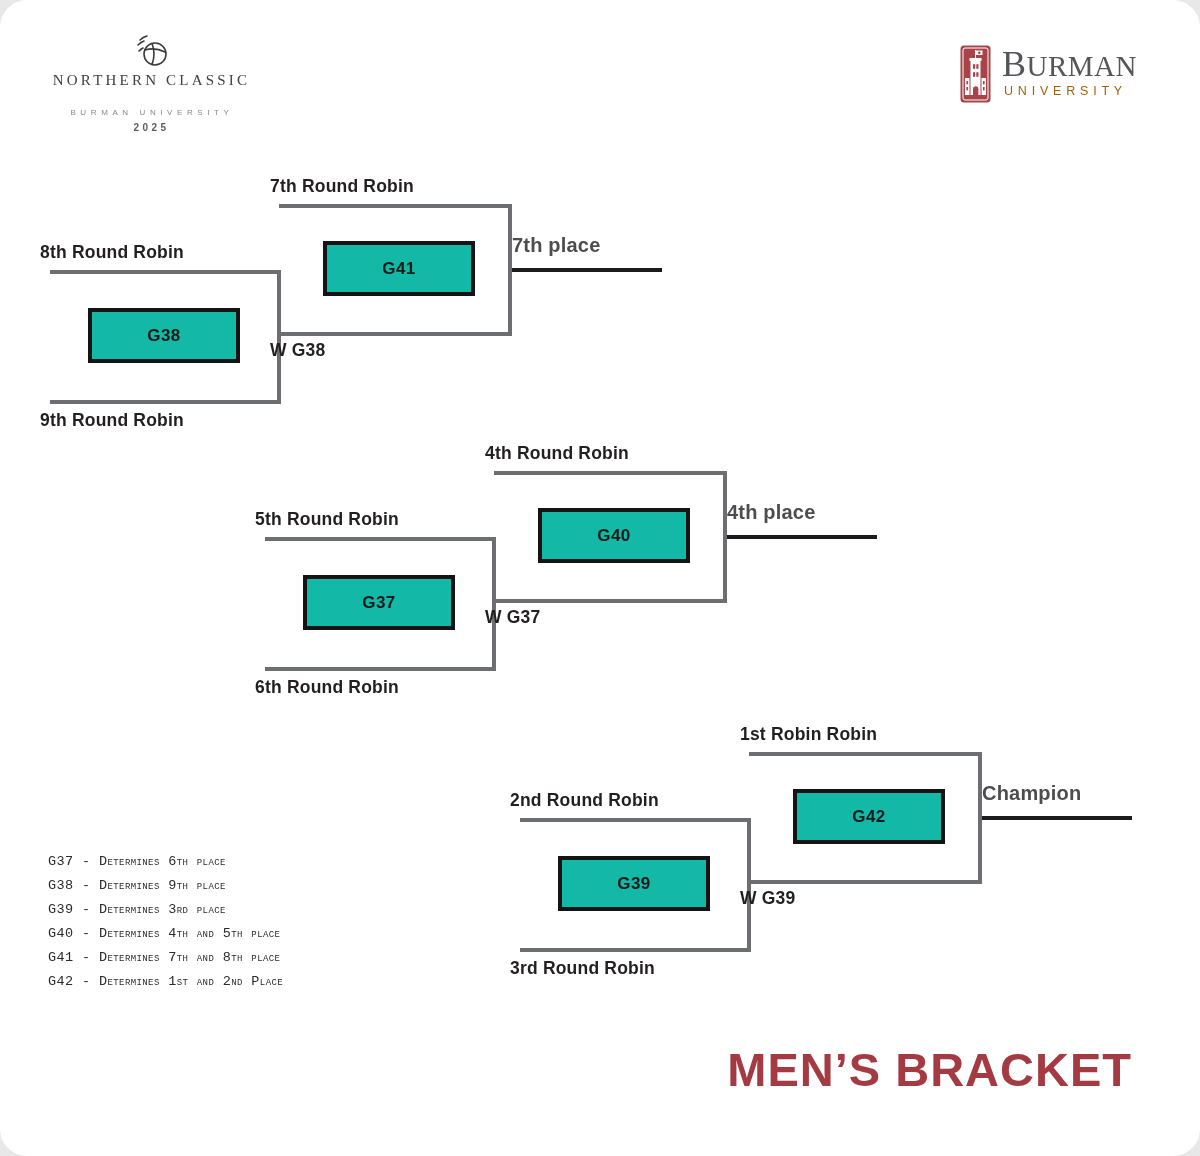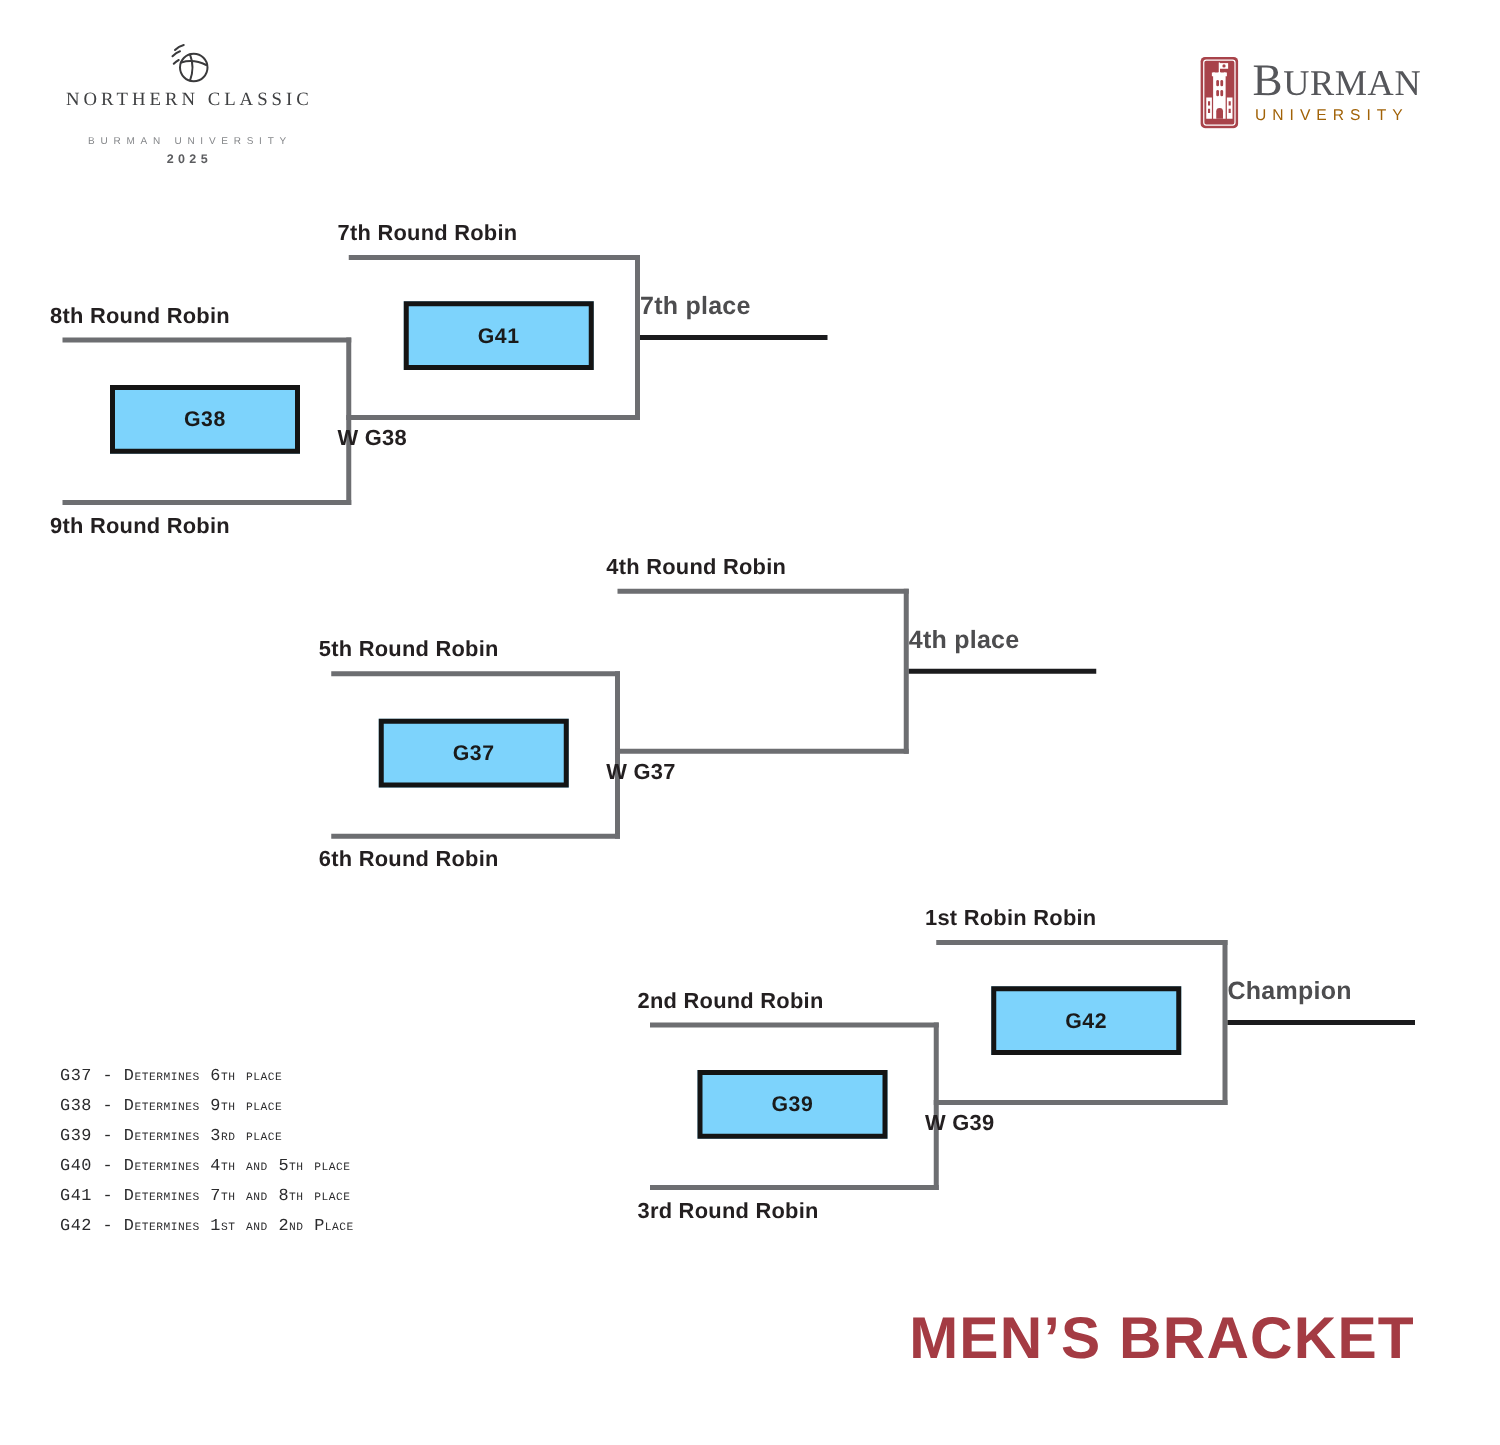--- a/index.html
+++ b/index.html
@@ -5,21 +5,21 @@
   :root{
     --line-gray:#6d6e71;
     --line-black:#1b1b1d;
     --text-dark:#231f20;
     --result-gray:#4d4d4f;
     --title-red:#a43b43;
     --logo-red:#a8434a;
   }
   *{margin:0;padding:0;box-sizing:border-box;}
   body{background:#e8e8e8;font-family:"Liberation Sans",sans-serif;}
-  #canvas{position:relative;width:1200px;height:1156px;background:#ffffff;overflow:hidden;margin:0 auto;}
+  #canvas{position:relative;width:1200px;height:1156px;background:#ffffff;overflow:hidden;margin:0 auto;border-radius:27px;}
 
   
   .event-logo{position:absolute;left:38px;top:34px;width:224px;text-align:center;color:var(--text-dark);}
   .event-logo .vb{display:block;margin:0 auto 2px auto;}
   .event-title{font-family:"Liberation Serif",serif;font-size:15px;letter-spacing:3.2px;color:#3f4042;white-space:nowrap;margin-left:3px;}
   .event-sub{font-size:8px;letter-spacing:4.6px;color:#85878a;margin-top:19px;margin-left:4px;white-space:nowrap;}
   .event-year{font-size:10px;font-weight:bold;letter-spacing:3.5px;color:#5b5c5f;margin-top:5px;margin-left:3px;}
 
   .uni-logo{position:absolute;left:960px;top:45px;display:flex;align-items:flex-start;}
   .uni-text{margin-left:11px;padding-top:4px;}
@@ -31,21 +31,21 @@
   .bracket{position:absolute;width:615px;height:240px;}
   .bracket .hl,.bracket .vl{position:absolute;background:var(--line-gray);}
   .l-final-top{left:229px;top:0;width:233px;height:4px;}
   .l-semi-top{left:0;top:66px;width:231px;height:4px;}
   .l-semi-bot{left:0;top:196px;width:231px;height:4px;}
   .v-semi{left:227px;top:66px;width:4px;height:134px;}
   .l-conn{left:227px;top:128px;width:235px;height:4px;}
   .v-final{left:458px;top:0;width:4px;height:132px;}
   .l-result{position:absolute;left:462px;top:64px;width:150px;height:4px;background:var(--line-black);}
 
-  .gbox{position:absolute;width:152px;height:55px;border:4px solid #141414;background:#7dd3fc;
+  .gbox{position:absolute;width:152px;height:55px;border:4px solid #141414;background:#14b8a6;
         display:flex;align-items:center;justify-content:center;
         font-weight:bold;font-size:17px;color:#1a1a1a;letter-spacing:0.5px;}
   .gbox.semi{left:38px;top:104px;}
   .gbox.final{left:273px;top:37px;}
 
   .blabel{position:absolute;font-weight:bold;font-size:17.5px;color:var(--text-dark);
           text-align:left;white-space:nowrap;letter-spacing:0.2px;}
   .lab-semi-top{left:-10px;width:250px;top:38px;}
   .lab-final-top{left:220px;width:251px;top:-28px;}
   .lab-semi-bot{left:-10px;width:250px;top:206px;}
@@ -135,20 +135,21 @@
     <div class="hl l-semi-top"></div>
     <div class="vl v-semi"></div>
     <div class="hl l-semi-bot"></div>
     <div class="blabel lab-semi-bot">6th Round Robin</div>
     <div class="hl l-conn"></div>
     <div class="blabel lab-conn">W G37</div>
     <div class="vl v-final"></div>
     <div class="l-result"></div>
     <div class="blabel lab-result">4th place</div>
     <div class="gbox semi">G37</div>
+    <div class="gbox final">G40</div>
   </div>
 
   <div class="bracket" style="left:520px;top:752px;">
     <div class="blabel lab-final-top">1st Robin Robin</div>
     <div class="hl l-final-top"></div>
     <div class="blabel lab-semi-top">2nd Round Robin</div>
     <div class="hl l-semi-top"></div>
     <div class="vl v-semi"></div>
     <div class="hl l-semi-bot"></div>
     <div class="blabel lab-semi-bot">3rd Round Robin</div>

